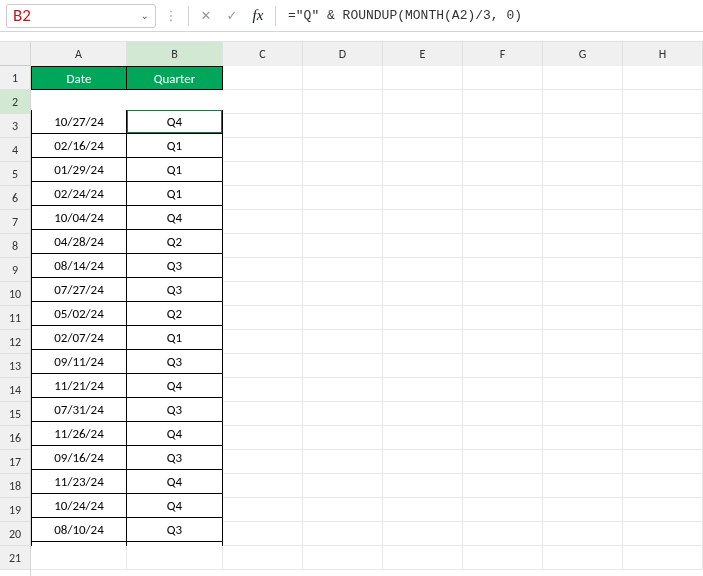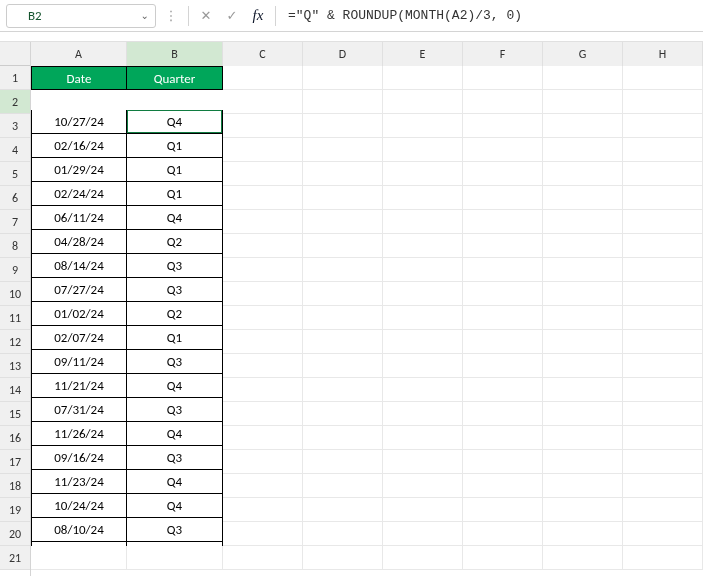--- a/index.html
+++ b/index.html
@@ -30,23 +30,22 @@
       align-items: center;
       justify-content: space-between;
       border: 1px solid #cccccc;
       border-radius: 3px;
       height: 24px;
       width: 150px;
       padding: 0 6px;
       background: #ffffff;
     }
     .name-box-text {
-      font-size: 13px;
-      color: #14532d;
-      margin-left: 15px;
+      font-size: 17px;
+      color: #b91c1c;
     }
     .name-box-chevron {
       font-size: 10px;
       color: #666;
     }
     .vert-sep {
       width: 1px;
       height: 20px;
       background: #d4d4d4;
       margin: 0 2px;
@@ -288,21 +287,21 @@
         <div class="cell w-A data-cell-bordered first">02/24/24</div>
         <div class="cell w-B data-cell-bordered">Q1</div>
         <div class="cell w-rest"></div>
         <div class="cell w-rest"></div>
         <div class="cell w-rest"></div>
         <div class="cell w-rest"></div>
         <div class="cell w-rest"></div>
         <div class="cell w-rest"></div>
       </div>
       <div class="data-row">
-        <div class="cell w-A data-cell-bordered first">06/11/24</div>
+        <div class="cell w-A data-cell-bordered first">10/04/24</div>
         <div class="cell w-B data-cell-bordered">Q4</div>
         <div class="cell w-rest"></div>
         <div class="cell w-rest"></div>
         <div class="cell w-rest"></div>
         <div class="cell w-rest"></div>
         <div class="cell w-rest"></div>
         <div class="cell w-rest"></div>
       </div>
       <div class="data-row">
         <div class="cell w-A data-cell-bordered first">04/28/24</div>
@@ -328,21 +327,21 @@
         <div class="cell w-A data-cell-bordered first">07/27/24</div>
         <div class="cell w-B data-cell-bordered">Q3</div>
         <div class="cell w-rest"></div>
         <div class="cell w-rest"></div>
         <div class="cell w-rest"></div>
         <div class="cell w-rest"></div>
         <div class="cell w-rest"></div>
         <div class="cell w-rest"></div>
       </div>
       <div class="data-row">
-        <div class="cell w-A data-cell-bordered first">01/02/24</div>
+        <div class="cell w-A data-cell-bordered first">05/02/24</div>
         <div class="cell w-B data-cell-bordered">Q2</div>
         <div class="cell w-rest"></div>
         <div class="cell w-rest"></div>
         <div class="cell w-rest"></div>
         <div class="cell w-rest"></div>
         <div class="cell w-rest"></div>
         <div class="cell w-rest"></div>
       </div>
       <div class="data-row">
         <div class="cell w-A data-cell-bordered first">02/07/24</div>

